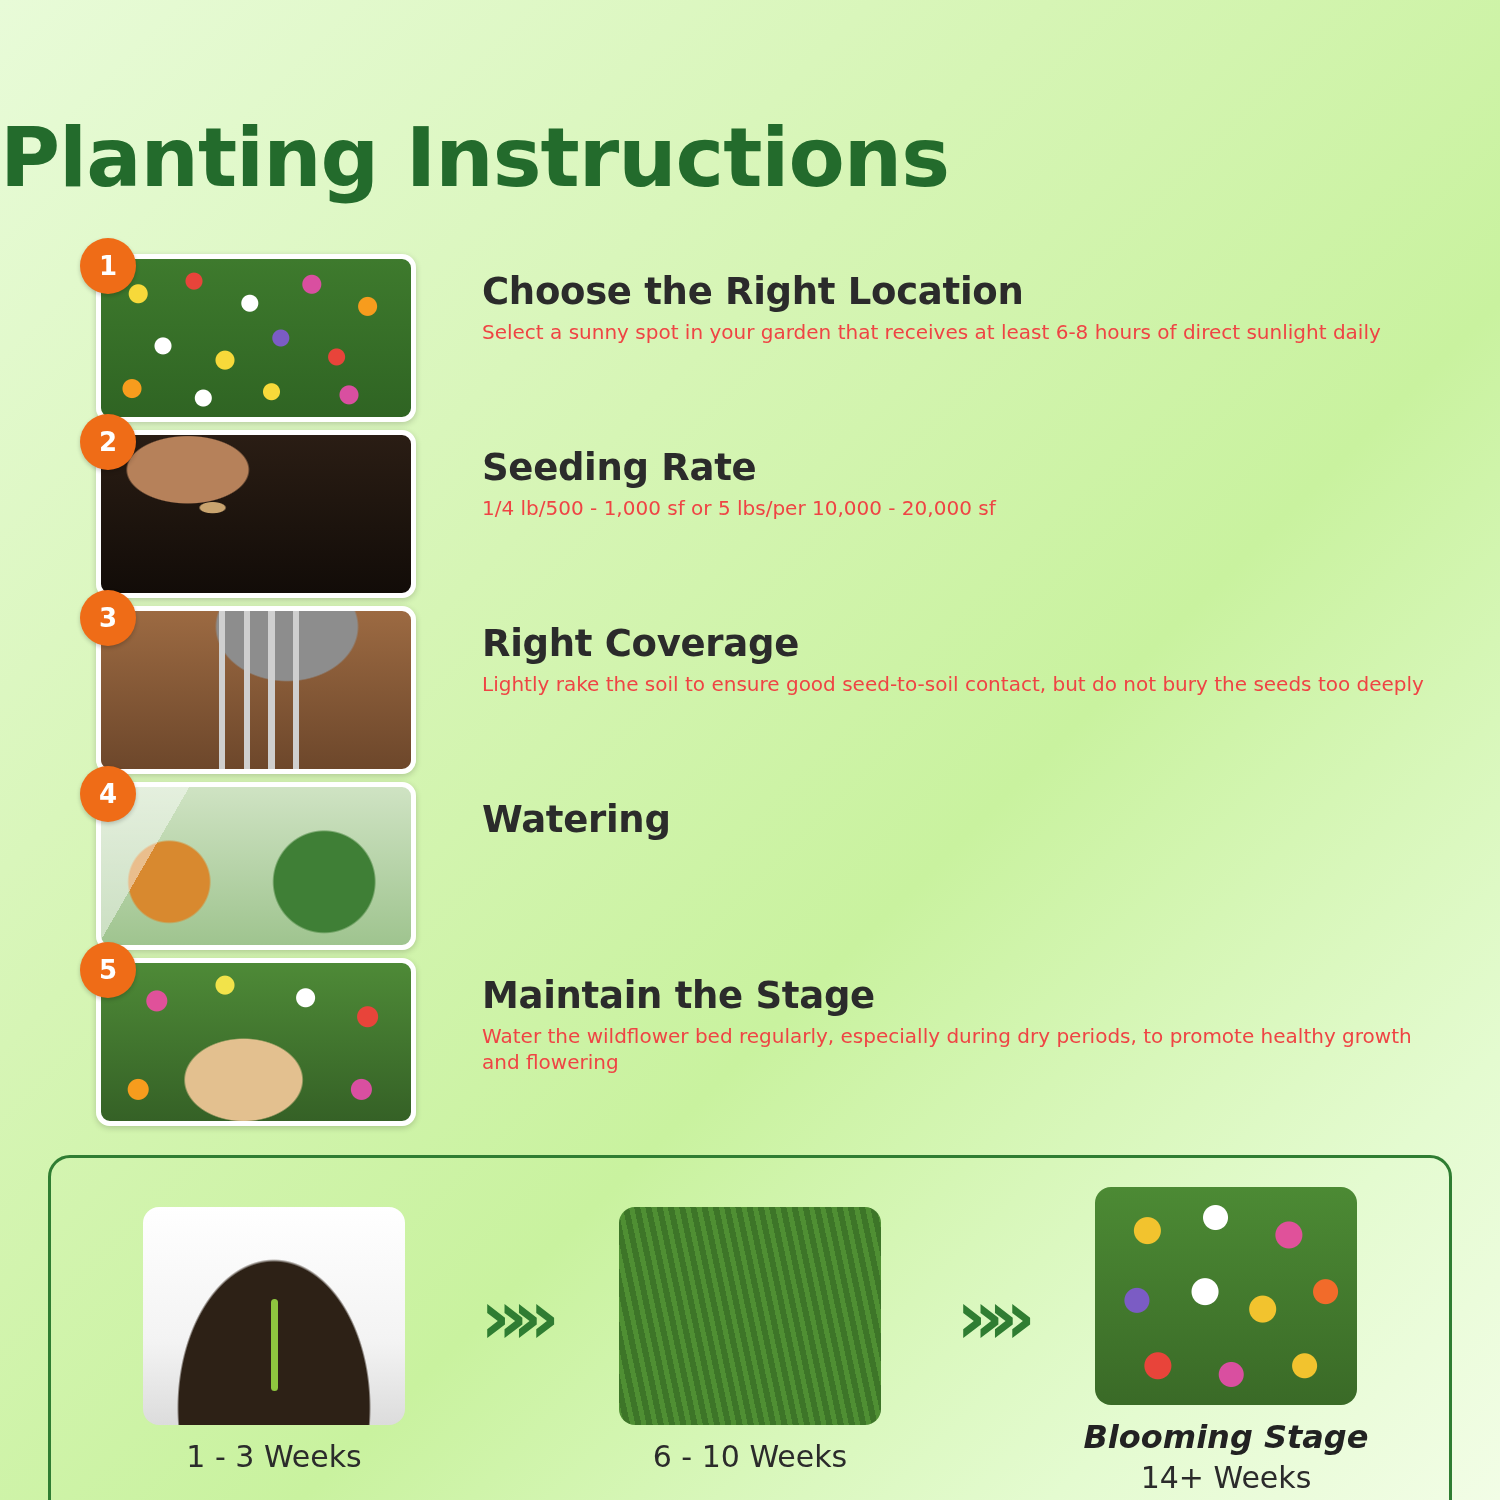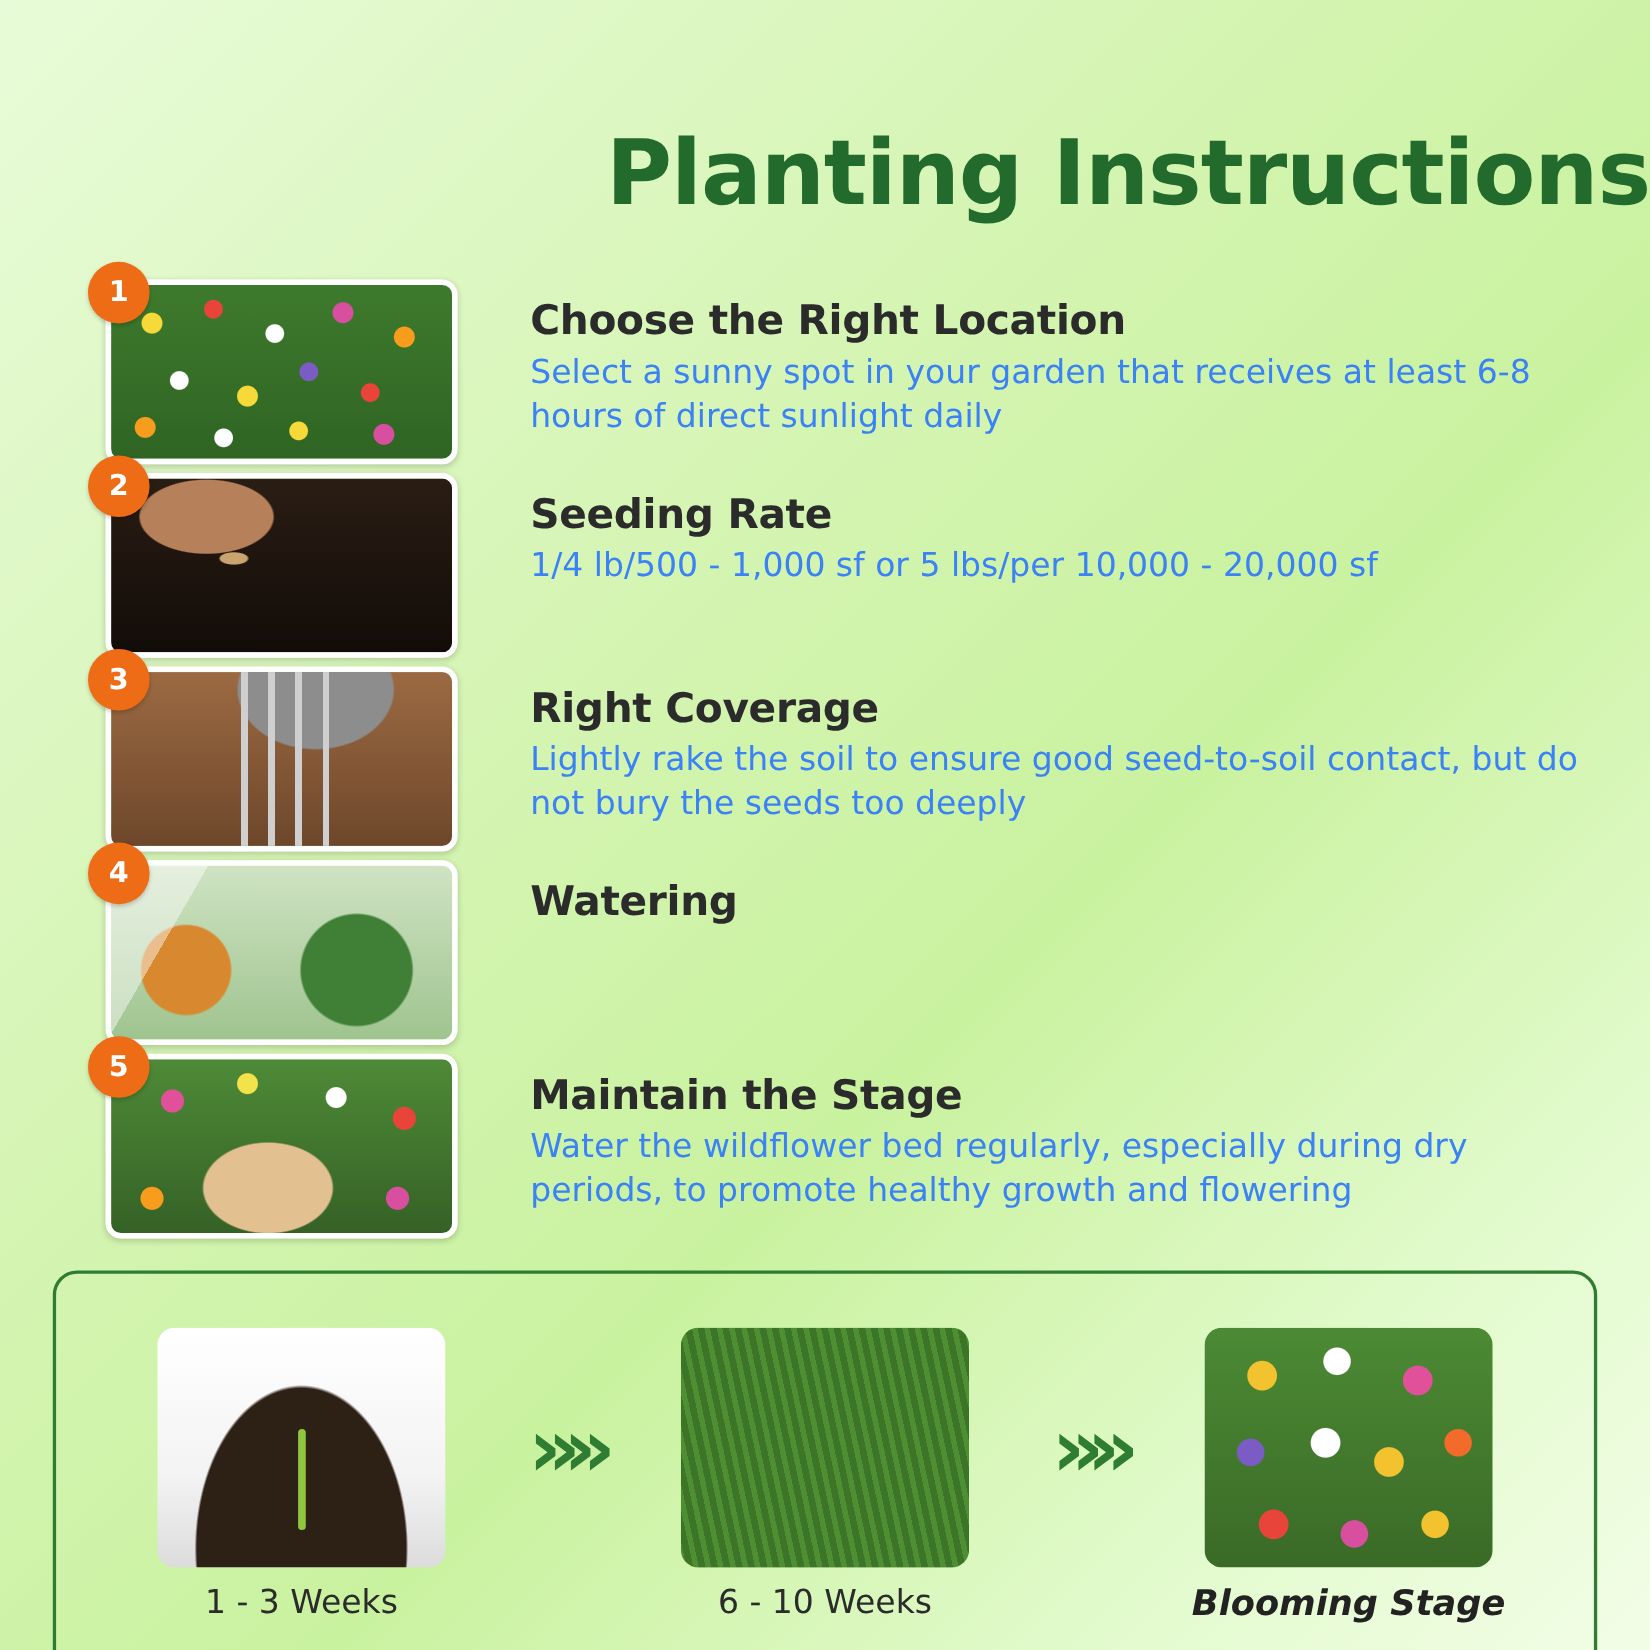--- a/index.html
+++ b/index.html
@@ -16,21 +16,21 @@
   }
   .page {
     width: 1500px;
     height: 1500px;
     position: relative;
     box-sizing: border-box;
   }
 
   
   .title {
-    text-align: right;
+    text-align: left;
     font-family: "DejaVu Sans", sans-serif;
     font-weight: bold;
     font-size: 82px;
     color: #236b2c;
     letter-spacing: -1px;
     padding-top: 62px;
     line-height: 1;
   }
 
   
@@ -83,22 +83,22 @@
     flex: 1;
   }
   .step-head {
     font-size: 37px;
     font-weight: bold;
     color: #2b2b2b;
     margin-bottom: 6px;
     letter-spacing: -0.3px;
   }
   .step-body {
-    font-size: 30px;
-    color: #3b82f6;
+    font-size: 20px;
+    color: #ef4444;
     line-height: 1.33;
     max-width: 960px;
   }
 
   
   .timeline {
     position: absolute;
     left: 48px;
     right: 48px;
     bottom: 28px;
@@ -310,17 +310,18 @@
     <div class="tl-item">
       <div class="tl-img img-grass"></div>
       <div class="tl-sub">6 - 10 Weeks</div>
     </div>
 
     <div class="chev">»»</div>
 
     <div class="tl-item">
       <div class="tl-img img-bouquet"></div>
       <div class="tl-label">Blooming Stage</div>
+      <div class="tl-sub">14+ Weeks</div>
     </div>
 
   </div>
 
 </div>
 
 </body></html>

